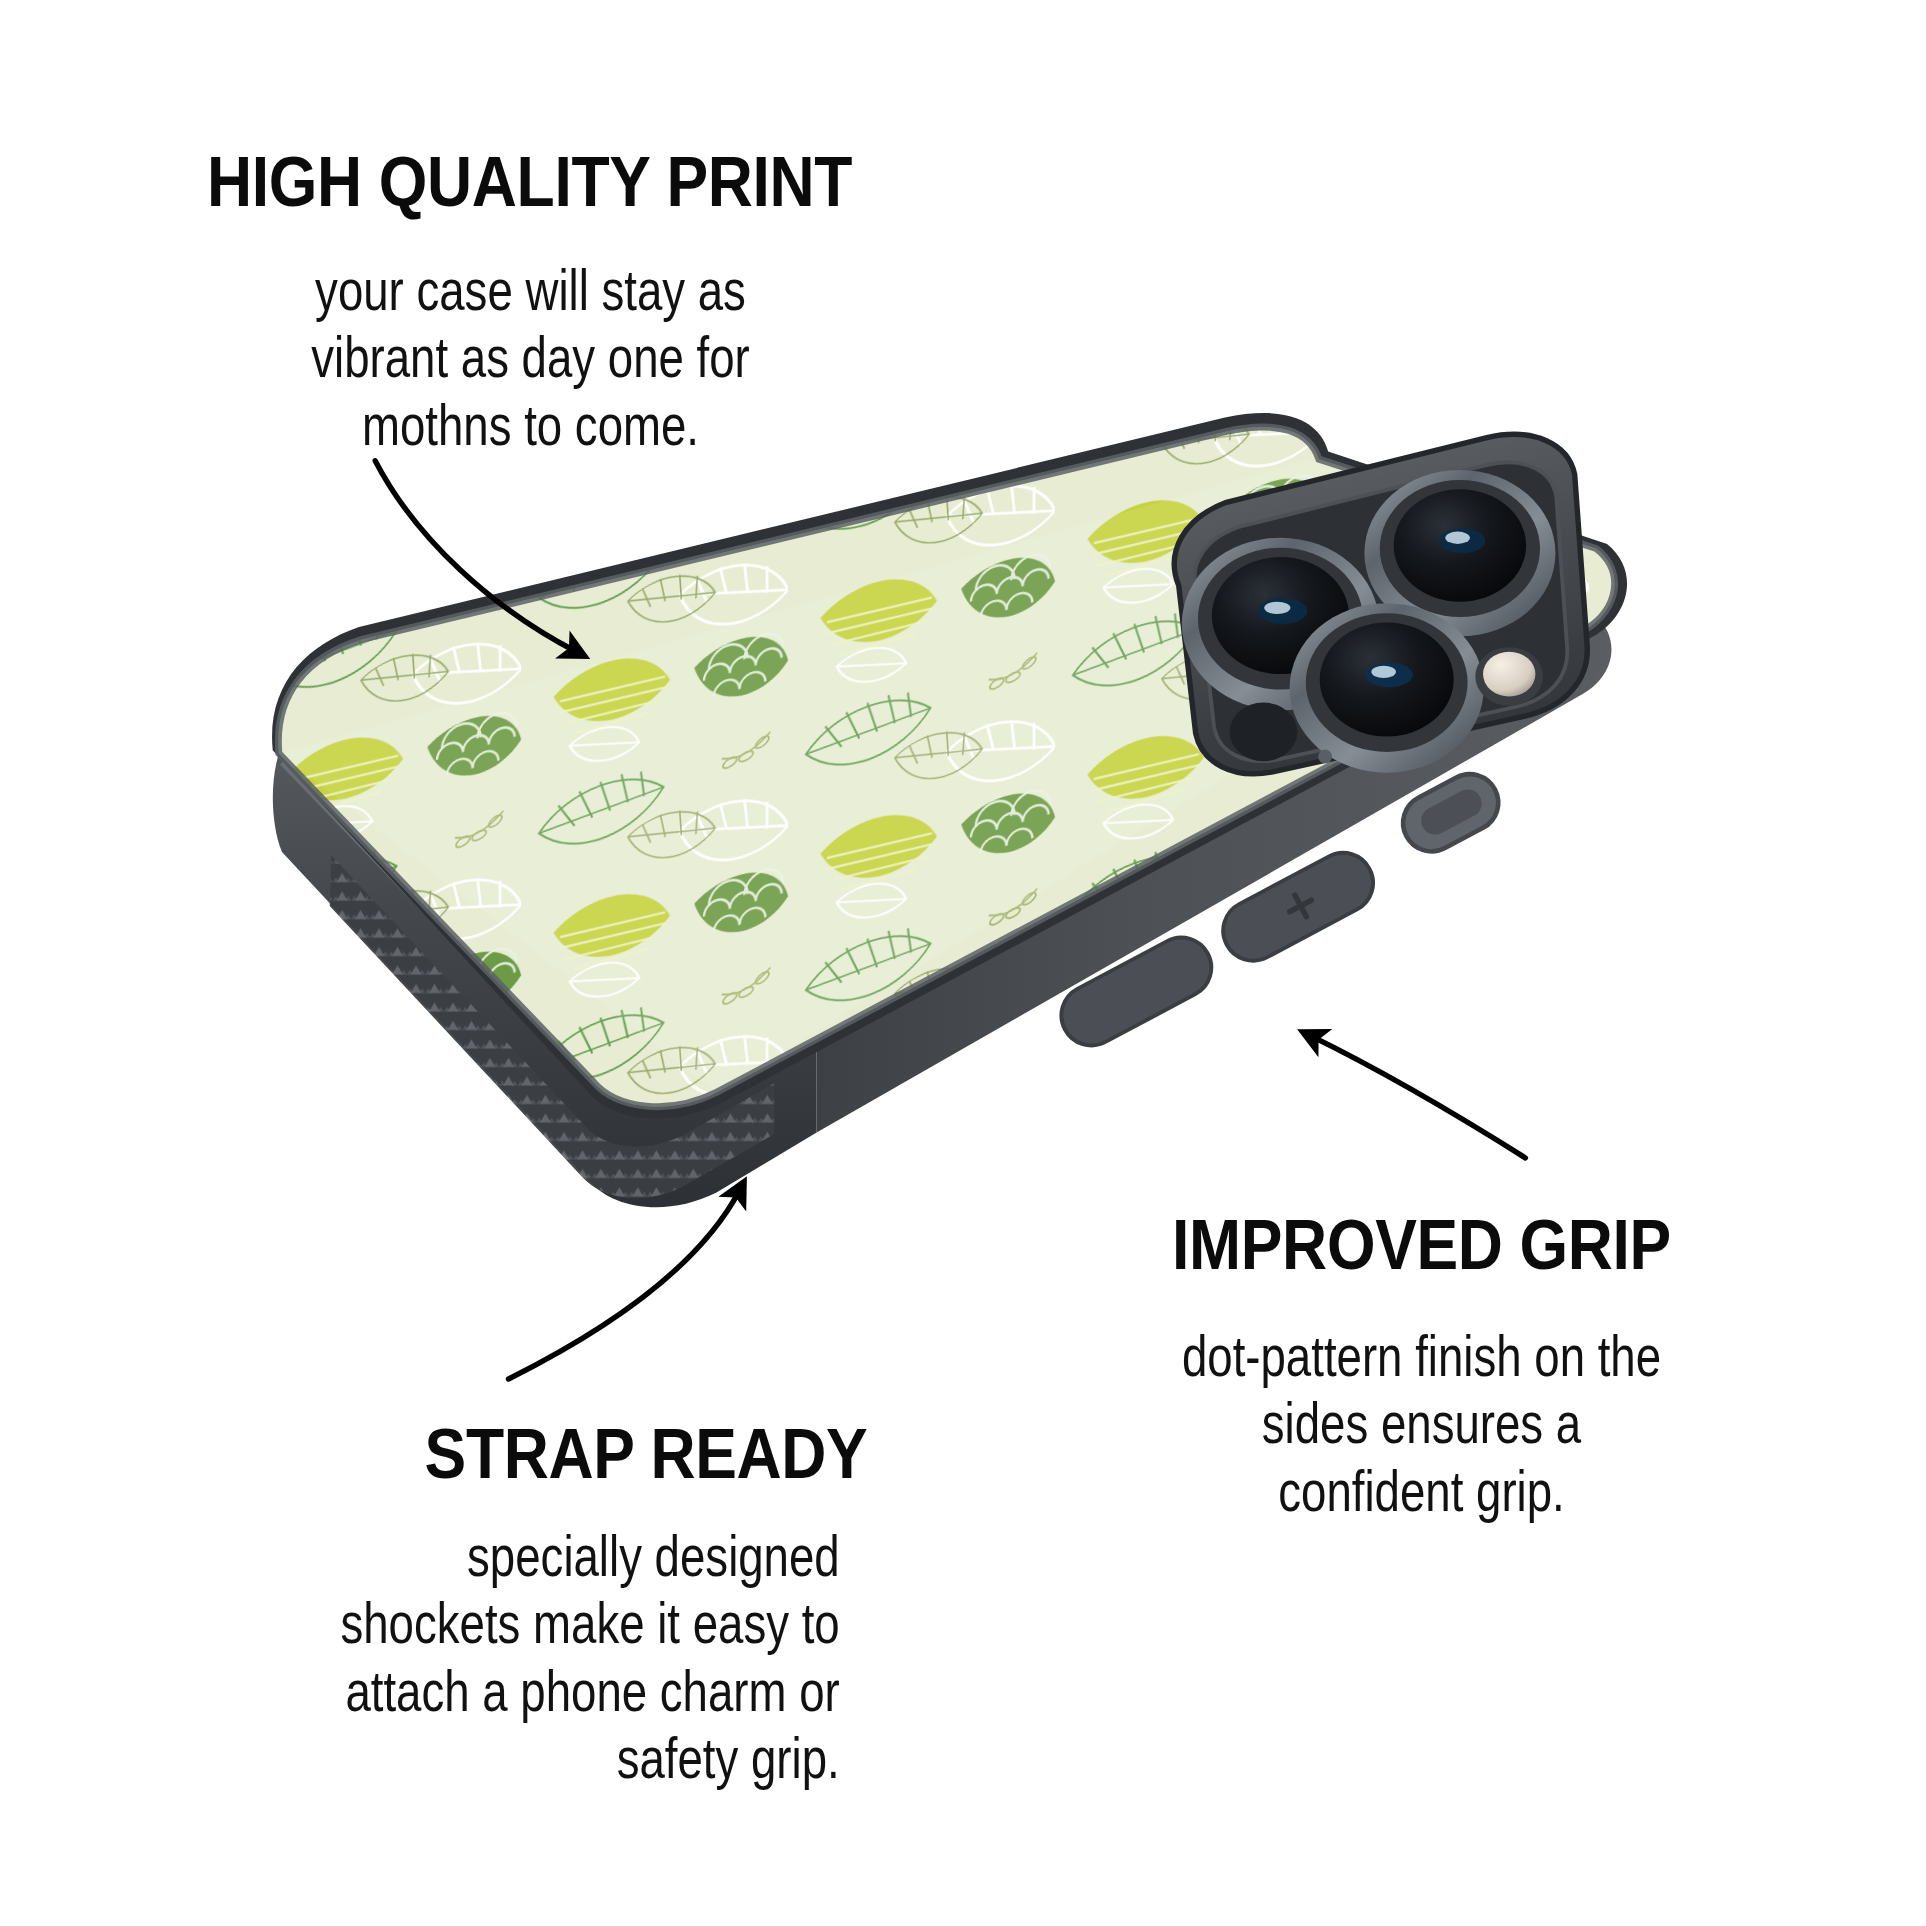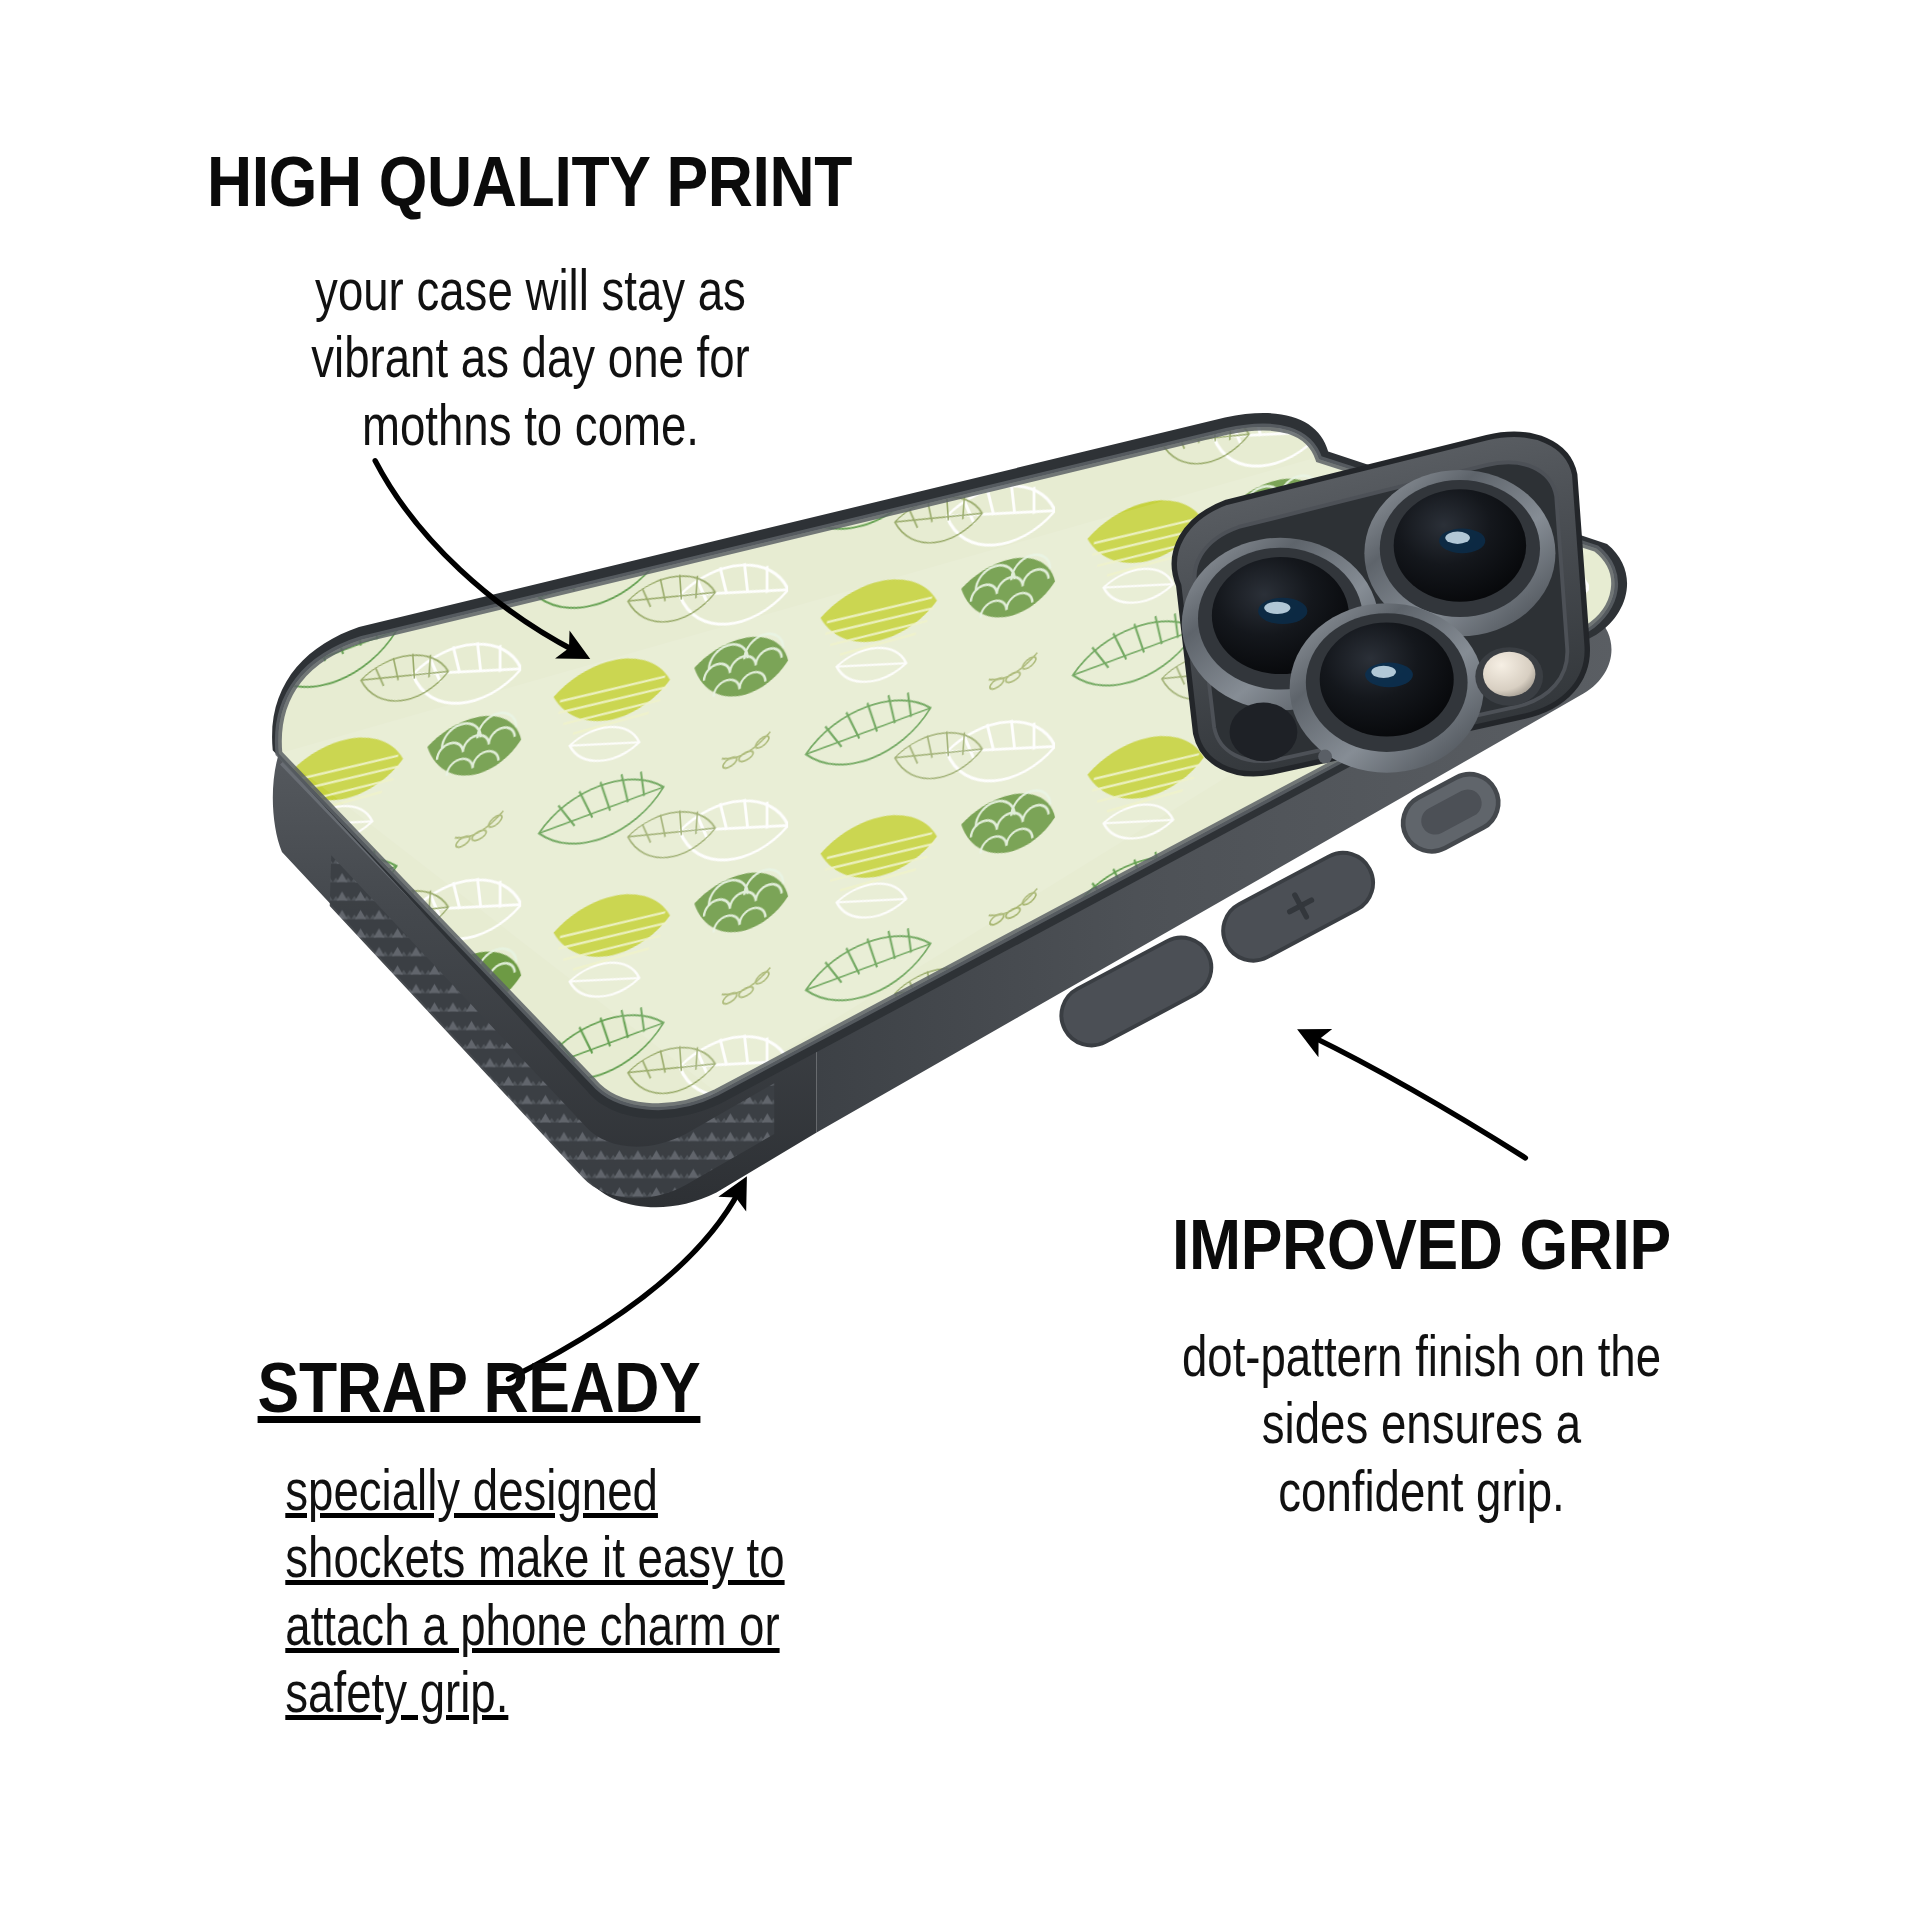--- a/index.html
+++ b/index.html
@@ -29,21 +29,21 @@
     transform:scaleX(0.80);
   }
 
   
   #b1{left:207px;top:146px;}
   #b1 .heading{font-size:71px;transform-origin:left center;}
   #b1 .body{font-size:57px;width:755px;text-align:center;margin-top:40px;
             transform-origin:center center;margin-left:-54px;}
 
   
-  #b2{left:216px;top:1352px;width:693px;text-align:left;text-decoration:underline;}
+  #b2{left:216px;top:1418px;width:693px;text-align:right;}
   #b2 .heading{font-size:71px;transform-origin:center center;}
   #b2 .body{font-size:57px;margin-top:34px;transform-origin:center center;}
 
   
   #b3{left:1075px;top:1209px;width:693px;text-align:center;}
   #b3 .heading{font-size:71px;transform-origin:center center;}
   #b3 .body{font-size:57px;margin-top:43px;transform-origin:center center;}
 
   
   #art{position:absolute;left:0;top:0;width:1926px;height:1926px;}

